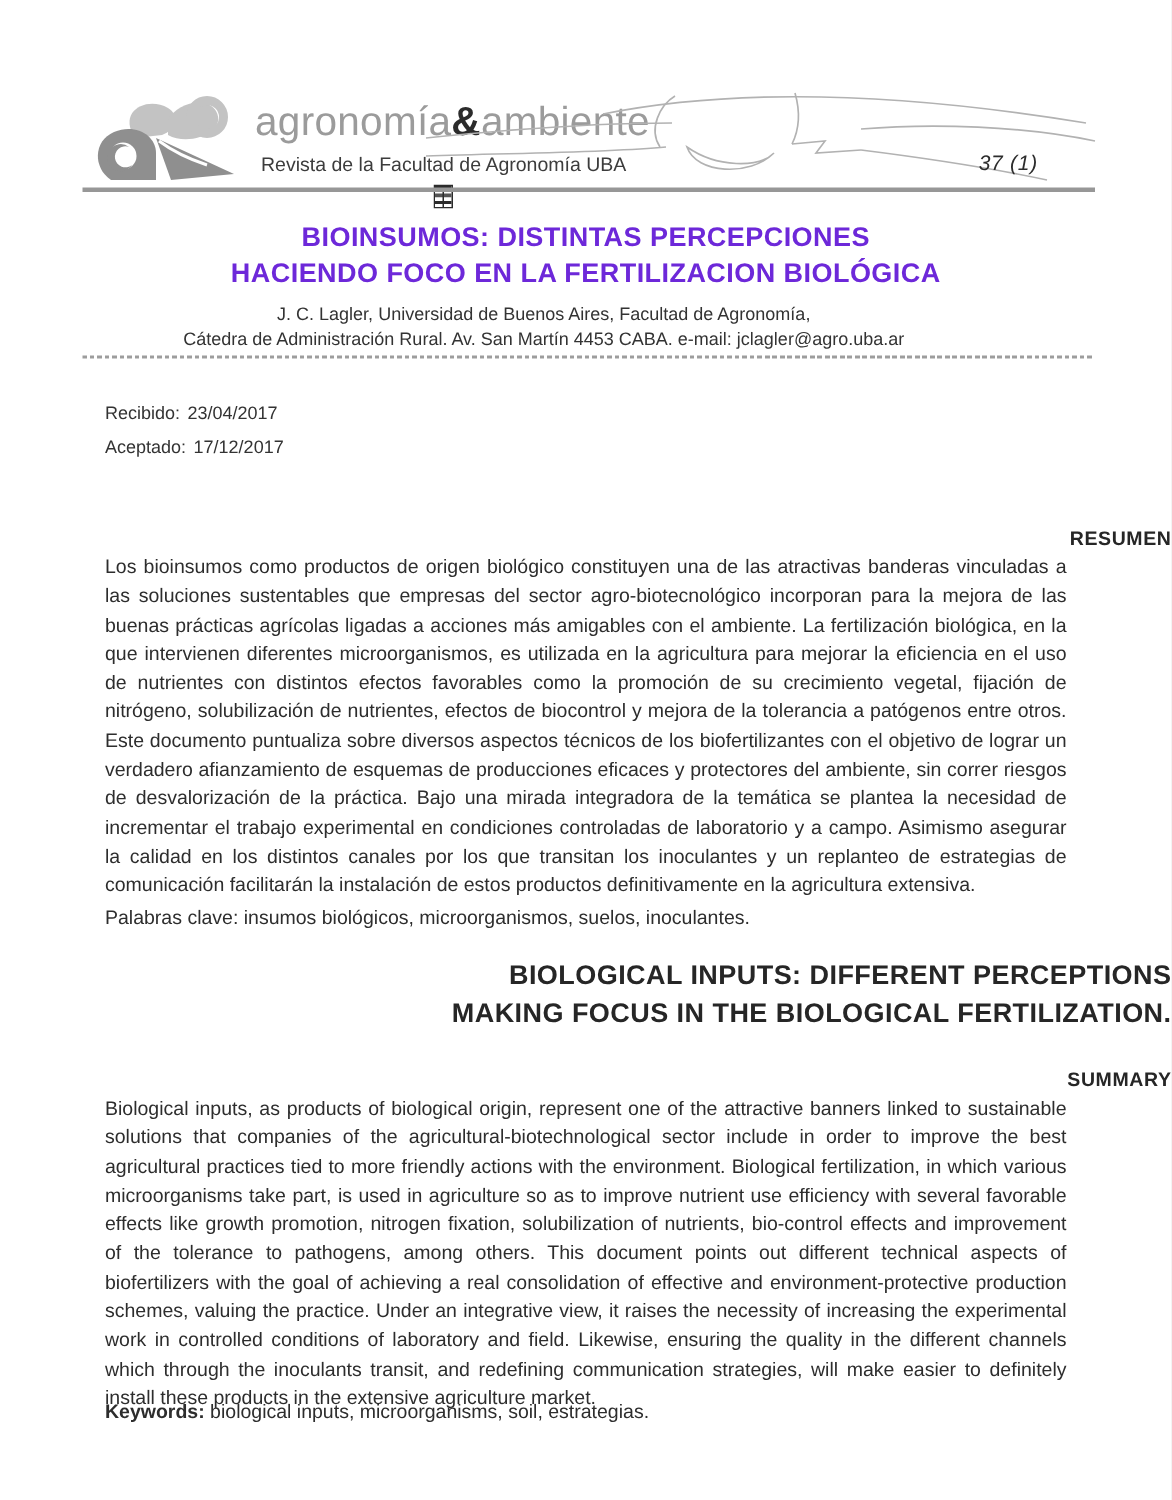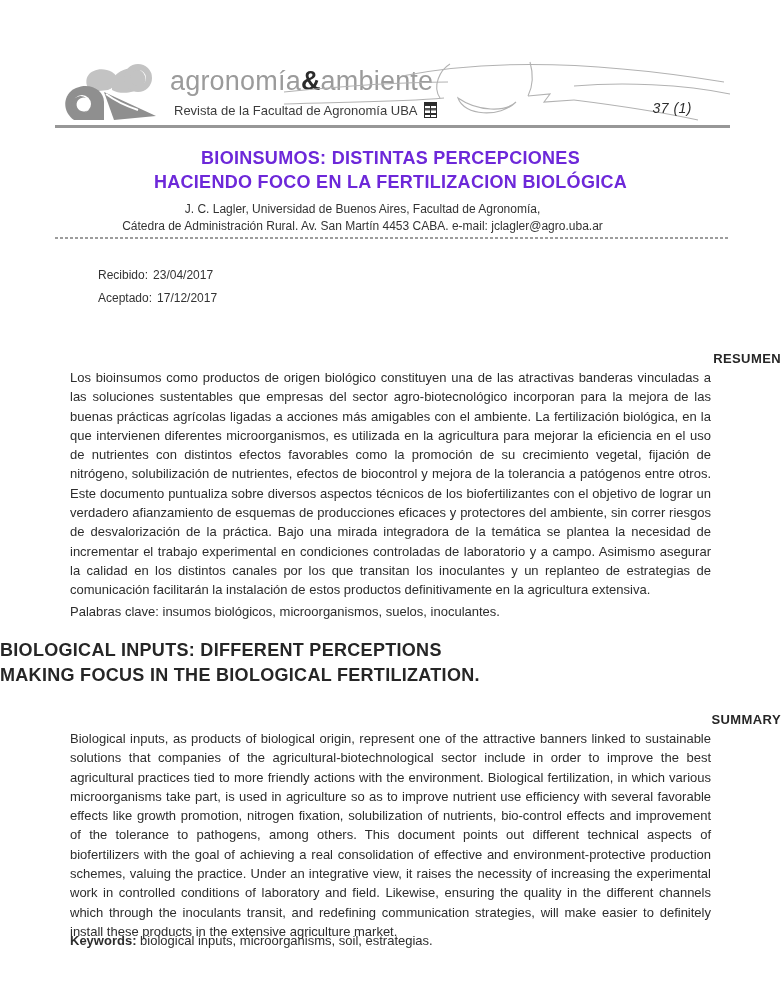--- a/index.html
+++ b/index.html
@@ -16,21 +16,21 @@
   .logo{position:absolute;left:60px;top:64px;width:106px;height:60px;}
   .brand{
     position:absolute;left:170px;top:66px;
     font-size:27px;letter-spacing:0.2px;
     color:#9b9b9b;font-weight:400;white-space:nowrap;
   }
   .brand .amp{color:#2b2b2b;font-weight:700;}
   .subtitle-row{
     position:absolute;left:174px;top:102px;
     font-size:13px;color:#3c3c3c;white-space:nowrap;
-    display:flex;align-items:center;gap:6px;
+    display:flex;align-items:center;gap:6px;flex-direction:column;
   }
   .crest{width:13px;height:16px;display:inline-block;}
   .issue{
     position:absolute;top:100px;right:89px;
     font-size:14px;color:#2d2d2d;letter-spacing:0.5px;font-style:italic;
   }
   .line-art{position:absolute;left:282px;top:58px;width:450px;height:68px;pointer-events:none;}
   .header-rule{
     position:absolute;left:55px;right:51px;top:125px;height:2.5px;
     background:#979797;
@@ -43,37 +43,37 @@
   }
   .authors{
     position:absolute;left:0;top:201px;width:725px;
     text-align:center;font-size:12px;line-height:17px;color:#333333;
   }
   .dotted-rule{
     position:absolute;left:55px;right:51px;top:237px;height:2px;
     background:repeating-linear-gradient(90deg,#9d9d9d 0 3px,transparent 3px 5px);
   }
   .dates{position:absolute;left:70px;top:264px;font-size:12px;color:#333;}
-  .dates .row{height:23px;line-height:23px;margin-left:28px;}
+  .dates .row{height:23px;line-height:23px;}
   .dates .val{margin-left:5px;}
   
   .sec-heading{
     position:absolute;left:0;width:781px;text-align:right;
     font-weight:700;font-size:13px;letter-spacing:0.4px;color:#262626;
   }
   .sec-body{
     position:absolute;left:70px;width:641px;
     font-size:13px;line-height:19.3px;text-align:justify;color:#2d2d2d;
   }
   .h-resumen{top:351px;}
   .b-resumen{top:368px;}
   .palabras{position:absolute;left:70px;top:604px;font-size:13px;color:#2d2d2d;}
   .title-en{
     position:absolute;left:0;top:638px;width:781px;
-    text-align:left;font-weight:700;font-size:18px;line-height:25px;
+    text-align:right;font-weight:700;font-size:18px;line-height:25px;
     letter-spacing:0.3px;color:#262626;
   }
   .h-summary{top:712px;}
   .b-summary{top:729px;}
   .keywords{position:absolute;left:70px;top:933px;font-size:13px;color:#2d2d2d;}
   .keywords b{font-weight:700;}
   svg .thin{fill:none;stroke:#b2b2b2;stroke-width:1.1;}
 </style>
 </head>
 <body>

